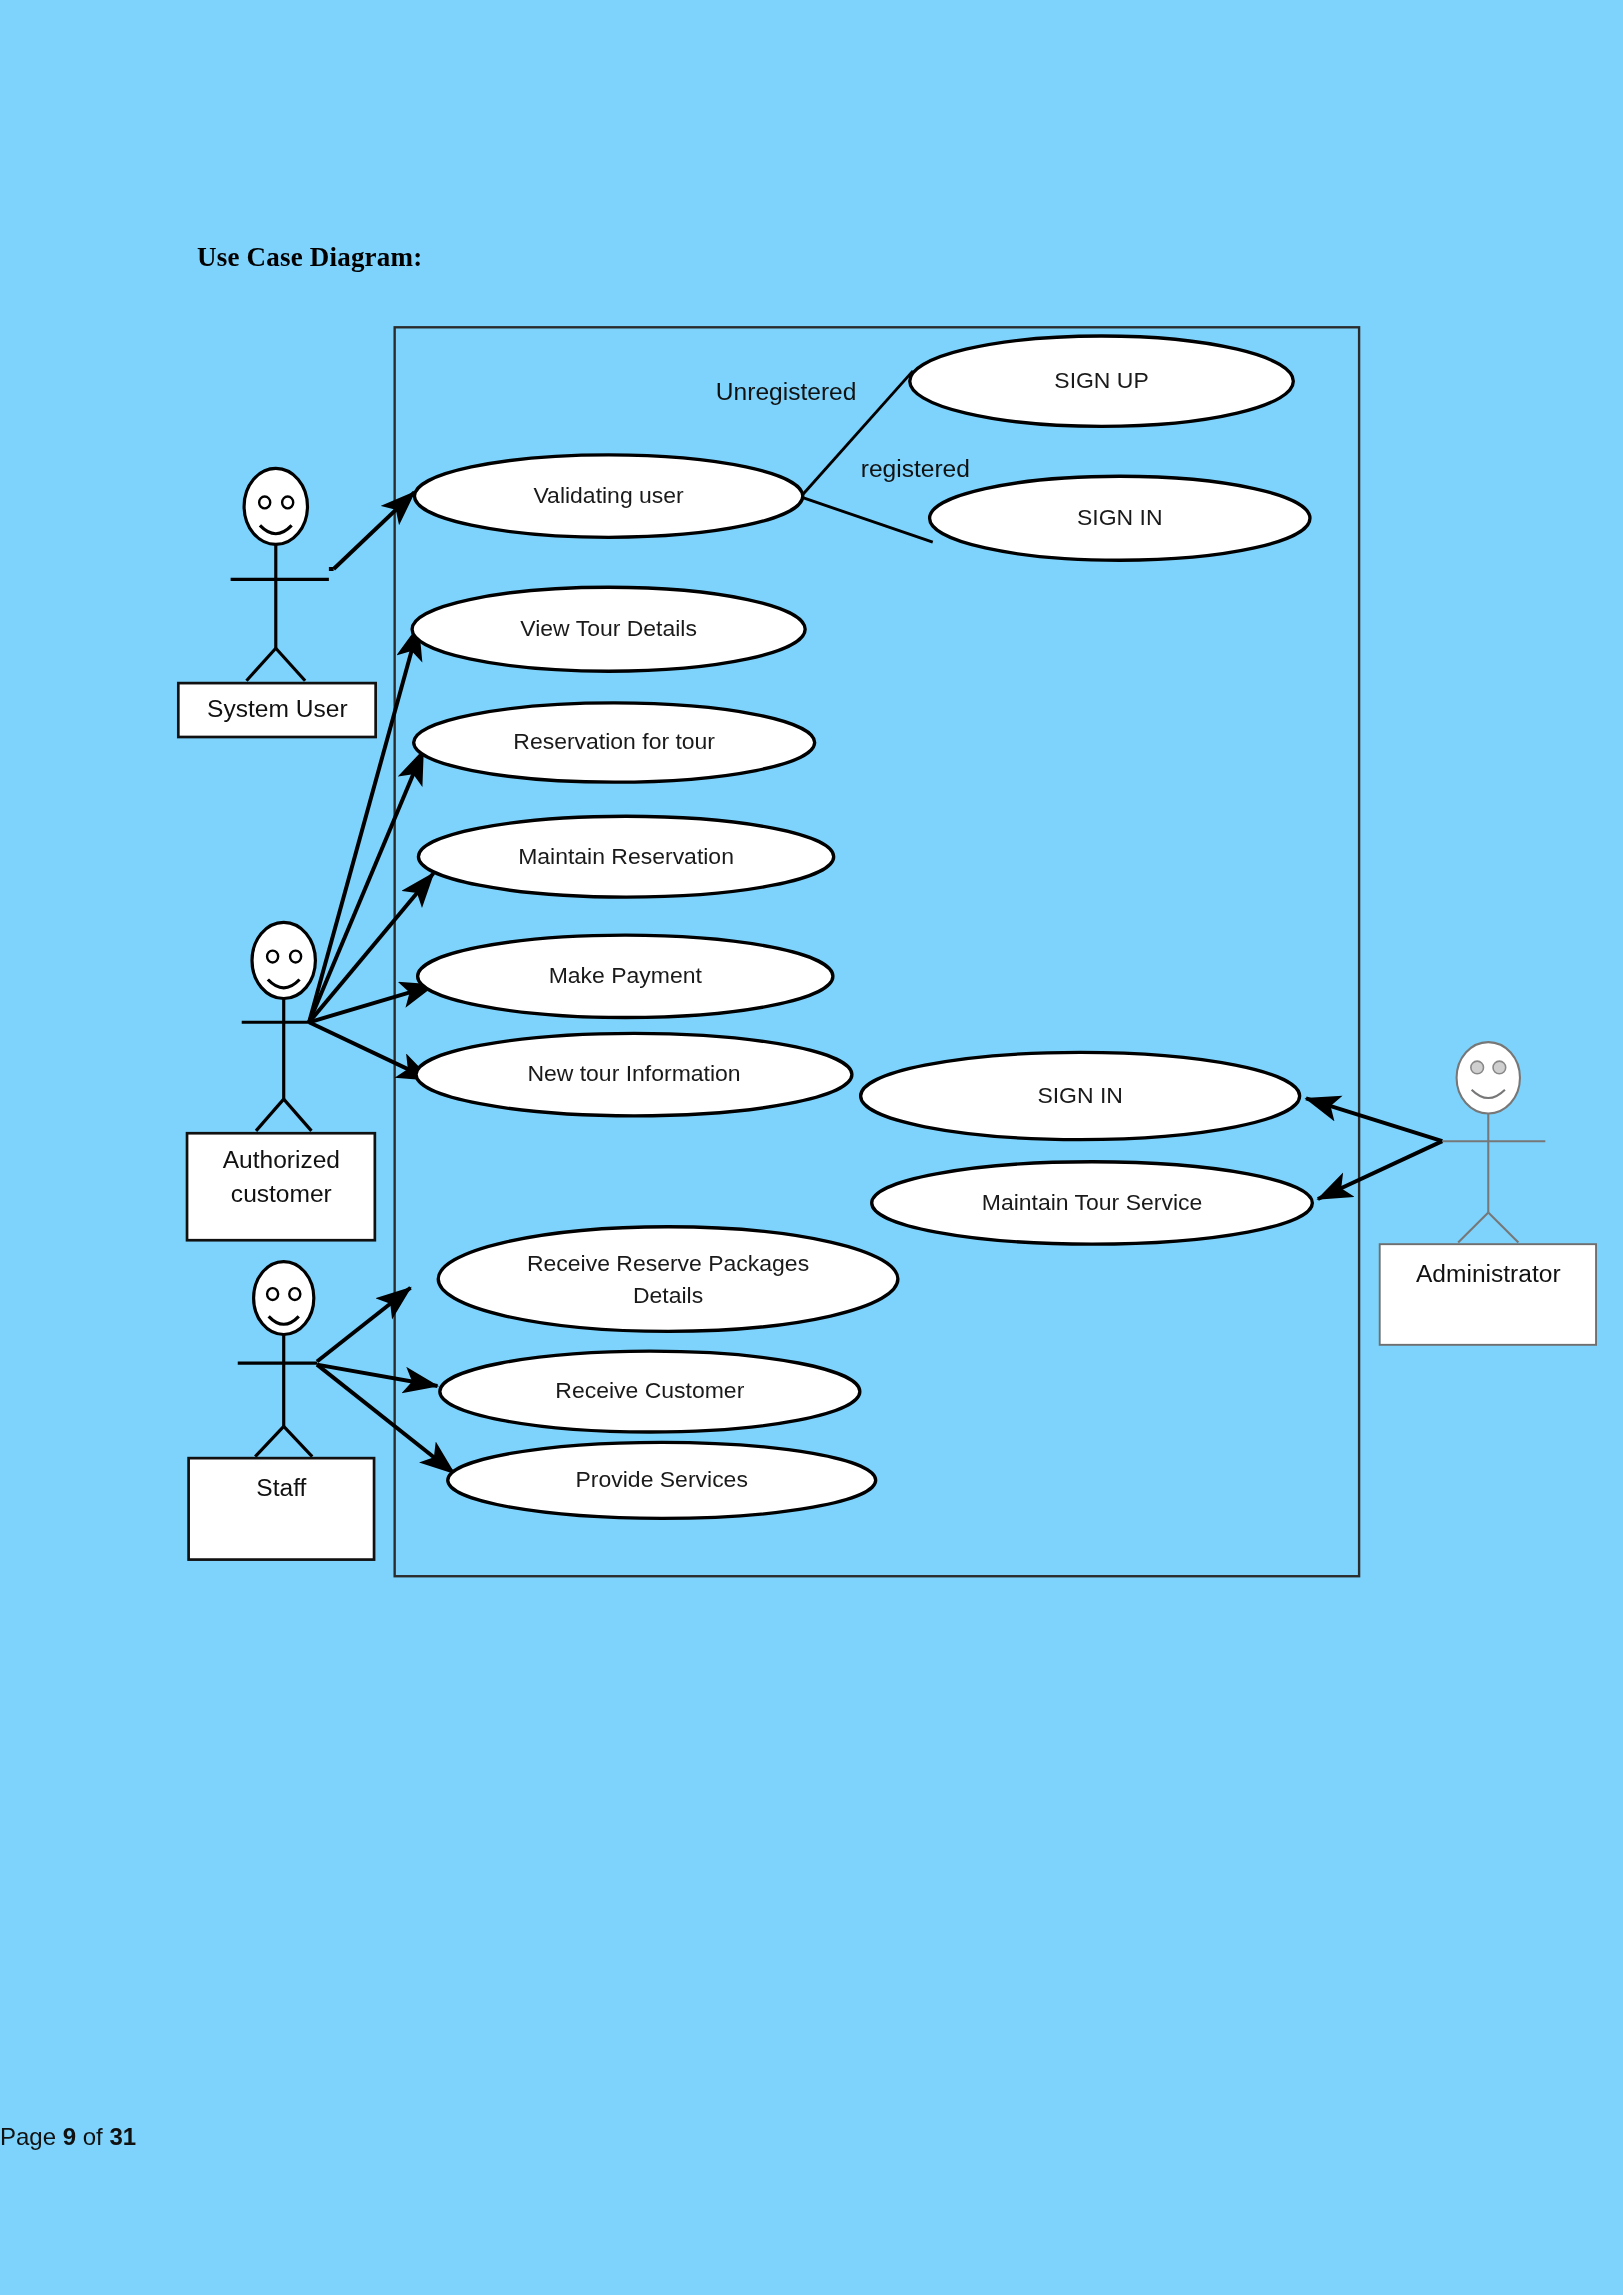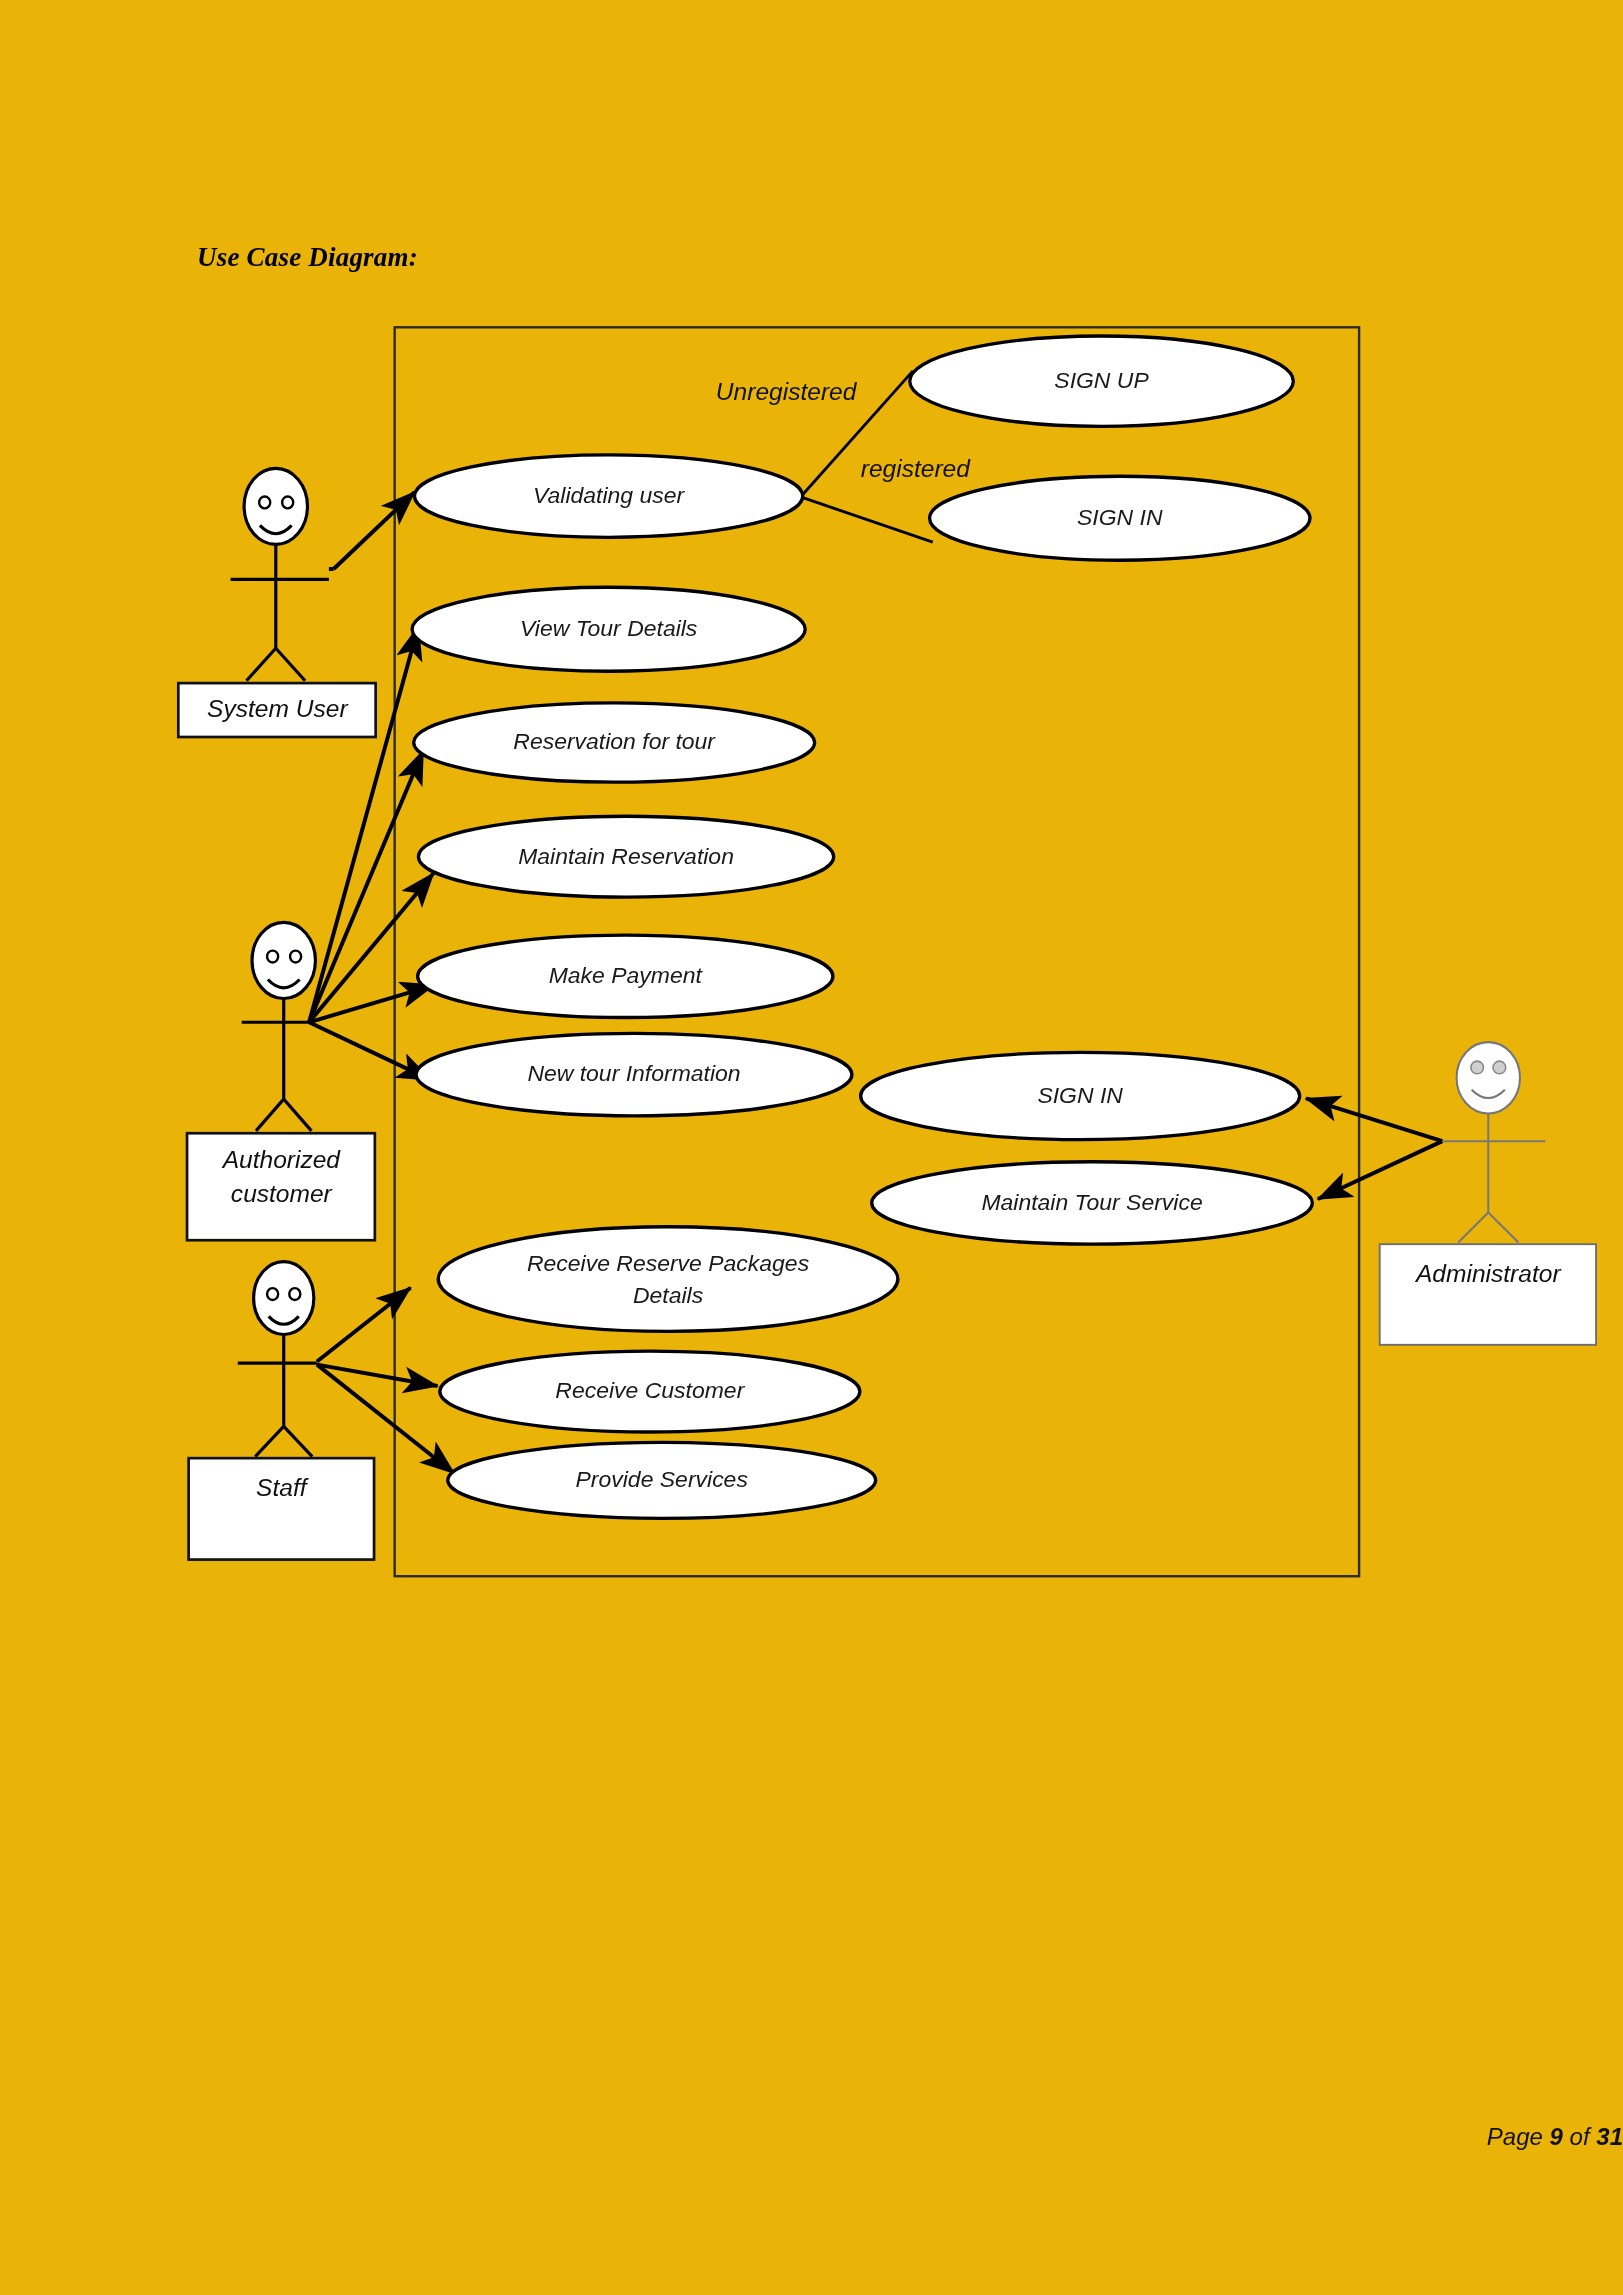--- a/index.html
+++ b/index.html
@@ -11,22 +11,21 @@
   body {
     width: 1623px;
     height: 2295px;
     position: relative;
     font-family: "Liberation Sans", sans-serif;
     overflow: hidden;
   }
   .page {
     position: absolute;
     inset: 0;
-    background: #eab308;
-    font-style: italic;
+    background: #7dd3fc;
   }
   .doc-heading {
     position: absolute;
     left: 197px;
     top: 242px;
     font-family: "Liberation Serif", serif;
     font-weight: bold;
     font-size: 27px;
     color: #000000;
     letter-spacing: 0.2px;
@@ -125,21 +124,21 @@
   .assoc-plain {
     stroke: #000000;
     stroke-width: 3.6;
     fill: none;
   }
   .page-footer {
     position: absolute;
     left: 0;
     top: 2123px;
     width: 1623px;
-    text-align: right;
+    text-align: left;
     font-family: "Liberation Sans", sans-serif;
     font-size: 24px;
     color: #111111;
   }
   .page-footer b { font-weight: bold; }
 </style>
 </head>
 <body>
 
 <div class="page">

